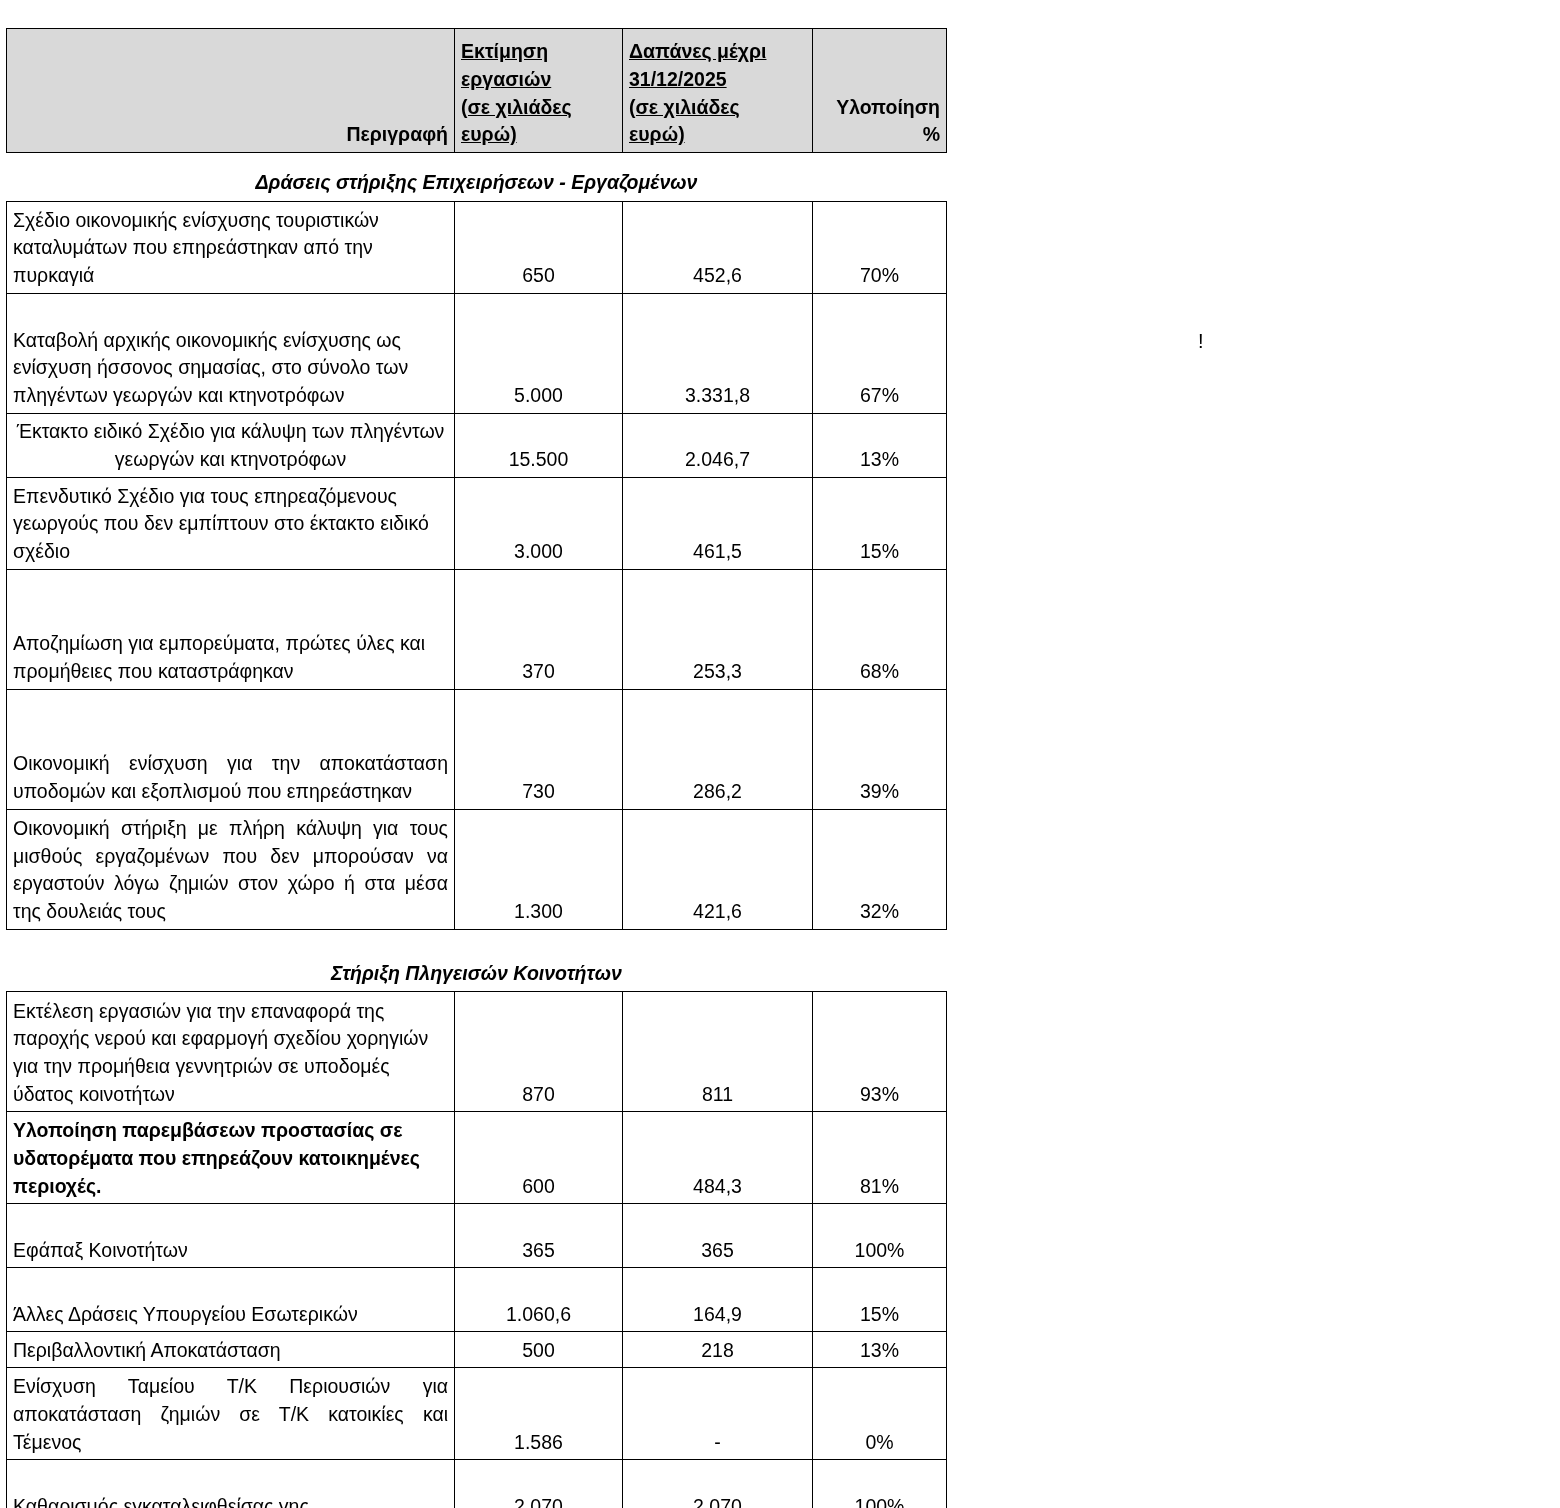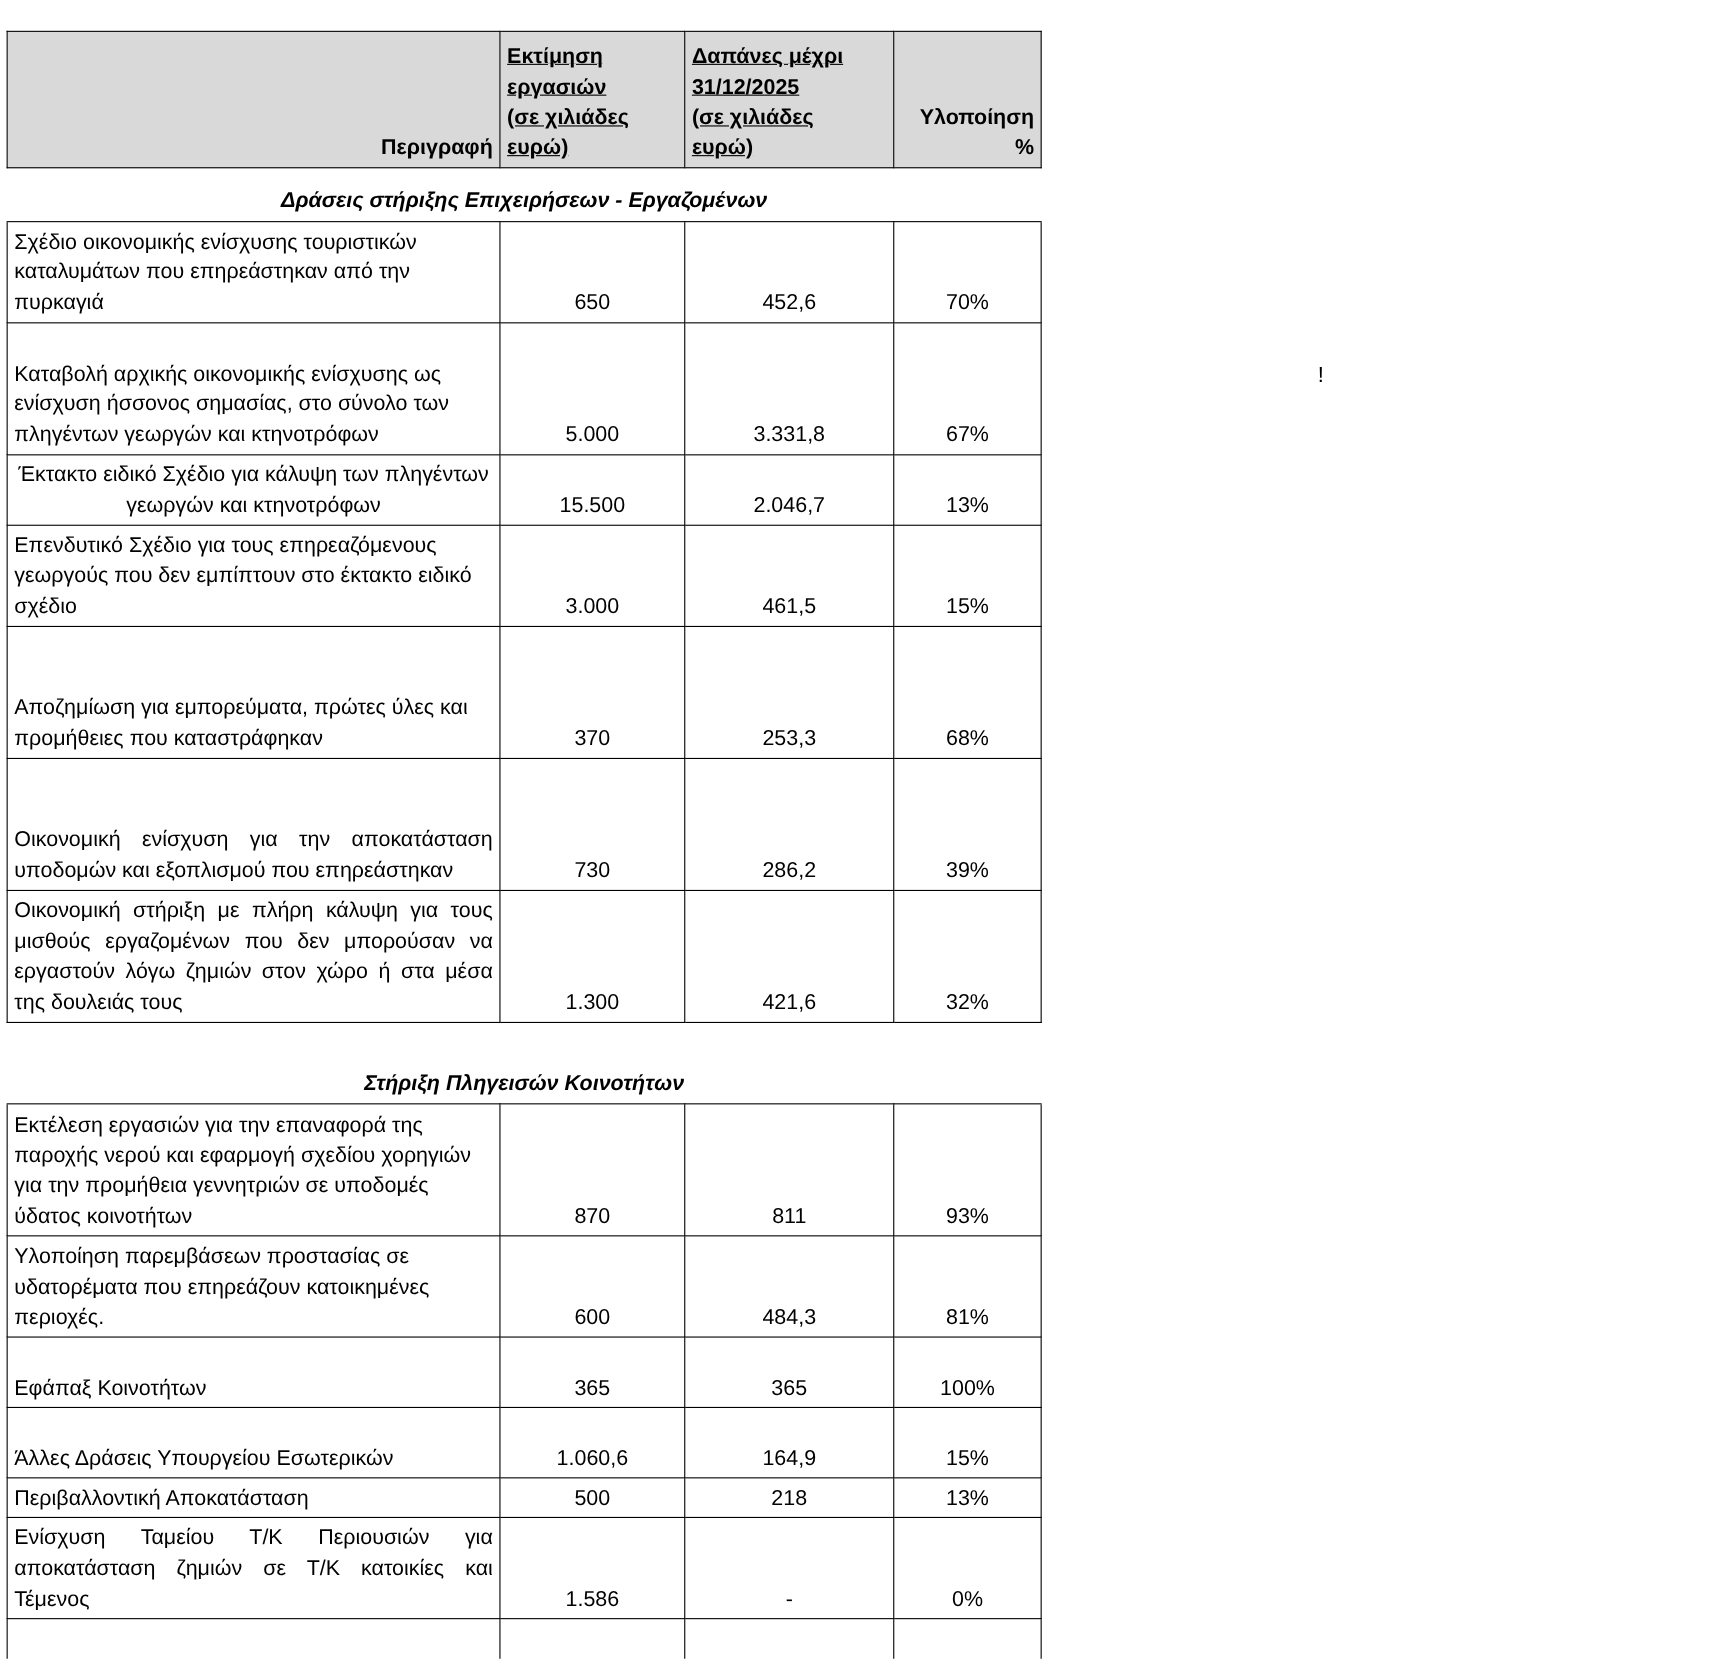--- a/index.html
+++ b/index.html
@@ -70,21 +70,21 @@
     text-align-last: left;
   }
   td.num { text-align: center; }
   tr.section td {
     text-align: center;
     font-weight: bold;
     font-style: italic;
     border-left: none;
     border-right: none;
     border-top: none;
-    padding-top: 42px;
+    padding-top: 30px;
     padding-bottom: 4px;
     font-size: 19.5px;
   }
   tr.section.first td {
     border-top: none;
     padding-top: 16px;
   }
   .stray {
     position: absolute;
     left: 1198px;
@@ -178,21 +178,21 @@
         <tr class="section">
           <td colspan="4">Στήριξη Πληγεισών Κοινοτήτων</td>
         </tr>
         <tr>
           <td class="desc" style="height: 114px;">Εκτέλεση εργασιών για την επαναφορά της παροχής νερού και εφαρμογή σχεδίου χορηγιών για την προμήθεια γεννητριών σε υποδομές ύδατος κοινοτήτων</td>
           <td class="num">870</td>
           <td class="num">811</td>
           <td class="num">93%</td>
         </tr>
         <tr>
-          <td class="desc" style="height: 86px;">Υλοποίηση παρεμβάσεων προστασίας σε υδατορέματα που επηρεάζουν κατοικημένες περιοχές.</td>
+          <td class="desc" style="height: 86px; font-weight: bold;">Υλοποίηση παρεμβάσεων προστασίας σε υδατορέματα που επηρεάζουν κατοικημένες περιοχές.</td>
           <td class="num">600</td>
           <td class="num">484,3</td>
           <td class="num">81%</td>
         </tr>
         <tr>
           <td class="desc" style="height: 58px;">Εφάπαξ Κοινοτήτων</td>
           <td class="num">365</td>
           <td class="num">365</td>
           <td class="num">100%</td>
         </tr>

